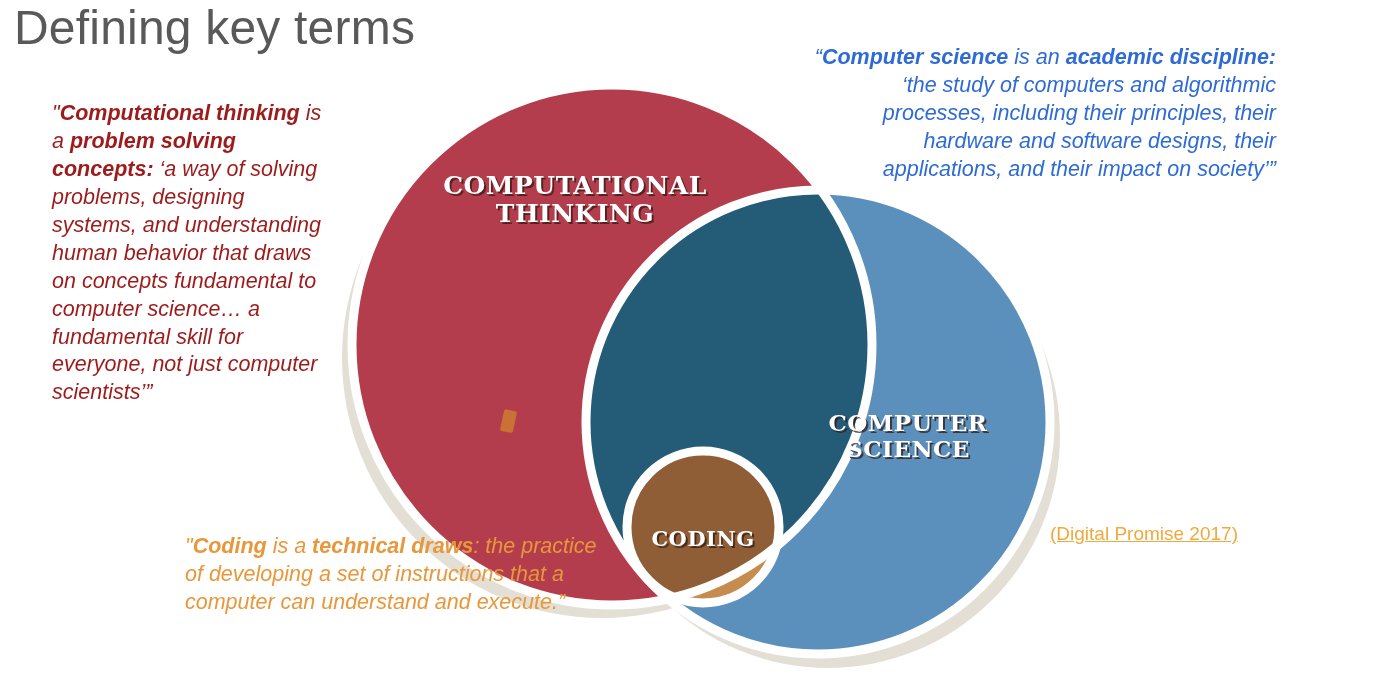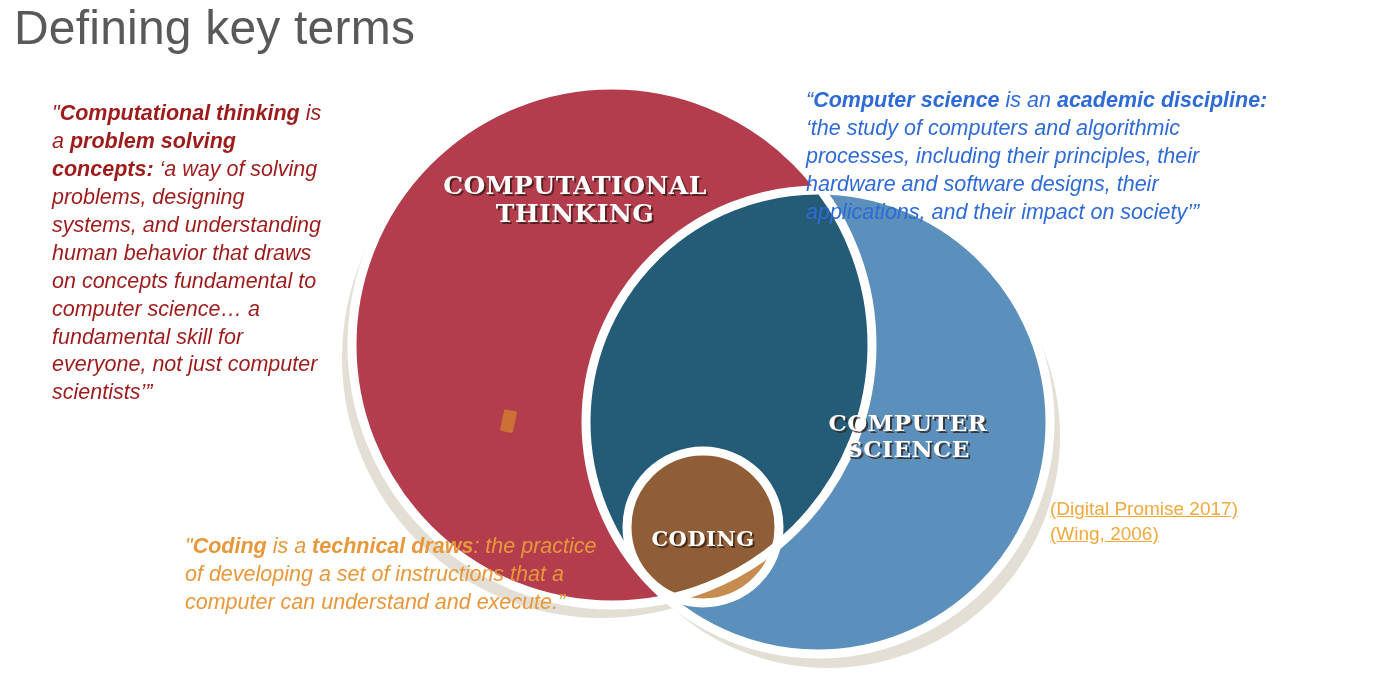--- a/index.html
+++ b/index.html
@@ -94,22 +94,21 @@
     color: #9E1B1B;
     font-size: 21.5px;
     text-align: left;
   }
   #quote-cs {
     left: 806px;
     top: 44px;
     width: 470px;
     color: #2E6BD6;
     font-size: 21.5px;
-    text-align: left;
-    margin-top: 43px;
+    text-align: right;
   }
   #quote-coding {
     left: 185px;
     top: 533px;
     width: 420px;
     color: #E8973A;
     font-size: 21.5px;
     text-align: left;
   }
 
@@ -185,16 +184,15 @@
   <div class="venn-label" id="label-coding">CODING</div>
 
   <div class="quote" id="quote-ct"><span>"</span><b>Computational thinking</b><span> is a </span><b>problem solving concepts:</b><span>  ‘a way of solving problems, designing systems, and understanding human behavior that draws on concepts fundamental to computer science… a fundamental skill for everyone, not just computer scientists’”</span></div>
 
   <div class="quote" id="quote-cs"><span>“</span><b>Computer science</b><span> is an </span><b>academic discipline:</b><span>  ‘the study of computers and algorithmic processes, including their principles, their hardware and software designs, their applications, and their impact on society’”</span></div>
 
   <div class="quote" id="quote-coding"><span>"</span><b>Coding</b><span> is a </span><b>technical draws</b><span>:  the practice of developing a set of instructions that a computer can understand and execute.”</span></div>
 
   <div id="citations">
     <a href="#">(Digital Promise 2017)</a>
-    <a href="#">(Wing, 2006)</a>
   </div>
 
 </div>
 
 </body></html>

